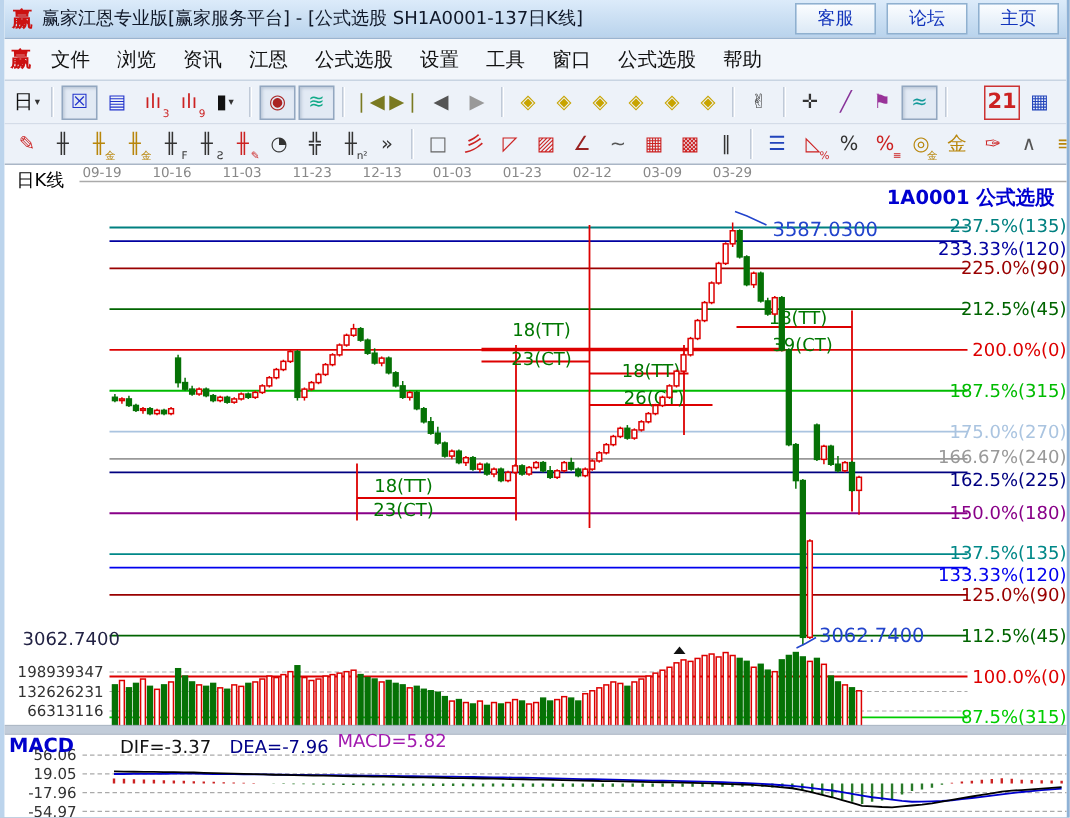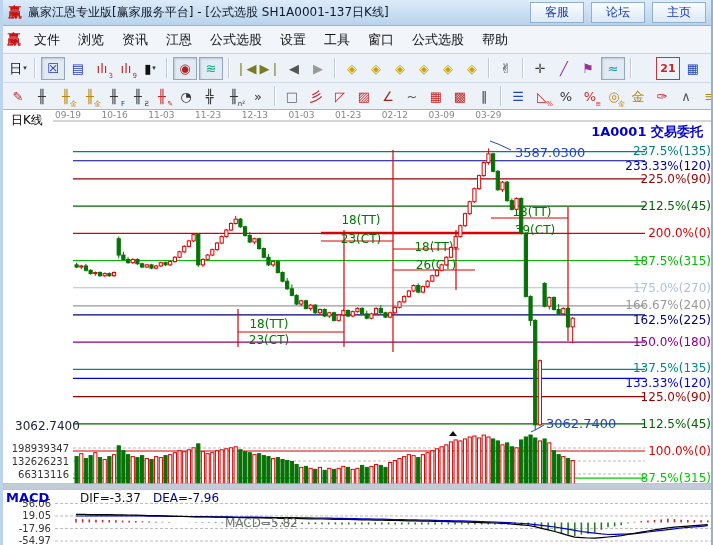--- a/index.html
+++ b/index.html
@@ -23,31 +23,31 @@
   
   .toolbar{position:absolute;left:0;right:0;display:flex;align-items:center;
     background:#edf2f9;padding:0 3px;box-sizing:border-box;}
   #toolbar1{top:54px;height:29px;border-bottom:1px solid #d4dce8;}
   #toolbar2{top:83px;height:27px;border-bottom:1px solid #aab6c6;}
   .tbtn{position:relative;min-width:22px;height:21px;display:flex;align-items:center;
     justify-content:center;font-size:13px;line-height:1;margin:0 1px;}
   .tbtn.pressed{border:1px solid #93a7c0;background:#e2eaf4;box-shadow:inset 1px 1px 2px #b9c6d6;}
   .tbtn .sub{position:absolute;right:0;bottom:-1px;font-size:7px;color:inherit;}
   .tbtn .drop{font-size:7px;color:#333;margin-left:1px;}
-  .tbtn.boxed{border:1px solid #cc3333;font-size:11px;font-weight:bold;margin-left:20px;}
+  .tbtn.boxed{border:1px solid #cc3333;font-size:14px;font-weight:bold;margin-left:20px;}
   .tsep{width:2px;height:20px;border-left:1px solid #c0cad8;border-right:1px solid #ffffff;margin:0 4px;}
   
   .ovl{position:absolute;white-space:nowrap;}
   .period-label{top:112px;left:8px;font-size:12px;color:#000;}
   .symbol-label{top:123px;right:8px;font-size:13px;font-weight:600;color:#0000d0;}
   .left-price{top:419px;left:12px;font-size:12px;color:#222244;}
   .macd-name{top:490px;left:3px;font-size:13px;font-weight:bold;color:#0000cc;}
   .macd-dif{top:491px;left:77px;font-size:12px;color:#111;}
   .macd-dea{top:491px;left:150px;font-size:12px;color:#000088;}
-  .macd-val{top:516px;left:222px;font-size:12px;color:#737373;}
+  .macd-val{top:487px;left:222px;font-size:12px;color:#a21caf;}
   svg text{font-family:"DejaVu Sans","Liberation Sans",sans-serif;}
 </style>
 </head>
 <body>
 
 <div class="screen">
 
   <div class="titlebar">
     <span class="logo">赢</span>
     <span class="title-text">赢家江恩专业版[赢家服务平台] - [公式选股  SH1A0001-137日K线]</span>
@@ -659,20 +659,20 @@
           <line x1="684.8000000000001" y1="522.4" x2="684.8000000000001" y2="520.0076715789473" stroke="#cc2222" stroke-width="1.6"></line>
           <line x1="691.45" y1="522.4" x2="691.45" y2="520.1493943859649" stroke="#cc2222" stroke-width="1.6"></line>
           <line x1="698.1" y1="522.4" x2="698.1" y2="520.2911171929825" stroke="#cc2222" stroke-width="1.6"></line>
           <line x1="704.75" y1="522.4" x2="704.75" y2="520.4328399999999" stroke="#cc2222" stroke-width="1.6"></line>
           <polyline points="73,516.0 79.65,516.0 86.3,515.9 92.95,515.9 99.6,515.9 106.25,515.9 112.9,515.8 119.55000000000001,515.8 126.2,515.8 132.85,515.9 139.5,516.0 146.15,516.1 152.8,516.1 159.45,516.2 166.10000000000002,516.3 172.75,516.3 179.4,516.4 186.05,516.5 192.7,516.6 199.35000000000002,516.6 206,516.7 212.65,516.8 219.3,516.8 225.95000000000002,516.9 232.60000000000002,517.0 239.25,517.1 245.9,517.1 252.55,517.2 259.20000000000005,517.3 265.85,517.4 272.5,517.5 279.15,517.6 285.8,517.6 292.45000000000005,517.7 299.1,517.8 305.75,517.9 312.4,518.0 319.05,518.1 325.70000000000005,518.2 332.35,518.3 339,518.4 345.65000000000003,518.5 352.3,518.6 358.95,518.8 365.6,518.9 372.25,519.1 378.90000000000003,519.2 385.55,519.4 392.20000000000005,519.5 398.85,519.6 405.5,519.8 412.15000000000003,519.9 418.8,520.1 425.45000000000005,520.2 432.1,520.4 438.75,520.5 445.40000000000003,520.6 452.05,520.8 458.70000000000005,520.9 465.35,521.1 472,521.3 478.65000000000003,521.5 485.3,521.8 491.95000000000005,522.0 498.6,522.3 505.25,522.6 511.90000000000003,523.0 518.55,523.5 525.2,523.9 531.85,524.6 538.5,525.4 545.1500000000001,526.2 551.8,527.0 558.45,528.1 565.1,529.2 571.75,530.4 578.4000000000001,531.5 585.0500000000001,532.3 591.7,533.1 598.35,533.9 605,534.5 611.65,534.4 618.3000000000001,534.2 624.95,534.0 631.6,533.6 638.25,532.8 644.9,532.0 651.5500000000001,531.2 658.2,530.4 664.85,529.6 671.5,528.8 678.15,528.0 684.8000000000001,527.4 691.45,526.8 698.1,526.3 704.75,525.7" fill="none" stroke="#0000cc" stroke-width="1.2"></polyline>
           <polyline points="73,514.3 79.65,514.4 86.3,514.5 92.95,514.6 99.6,514.6 106.25,514.7 112.9,514.8 119.55000000000001,514.9 126.2,515.0 132.85,515.2 139.5,515.4 146.15,515.6 152.8,515.7 159.45,515.9 166.10000000000002,516.1 172.75,516.3 179.4,516.5 186.05,516.6 192.7,516.8 199.35000000000002,516.9 206,517.0 212.65,517.1 219.3,517.2 225.95000000000002,517.4 232.60000000000002,517.5 239.25,517.6 245.9,517.7 252.55,517.8 259.20000000000005,517.9 265.85,518.1 272.5,518.2 279.15,518.3 285.8,518.4 292.45000000000005,518.5 299.1,518.7 305.75,518.8 312.4,518.9 319.05,519.0 325.70000000000005,519.1 332.35,519.3 339,519.4 345.65000000000003,519.5 352.3,519.7 358.95,519.8 365.6,519.9 372.25,520.1 378.90000000000003,520.2 385.55,520.4 392.20000000000005,520.5 398.85,520.7 405.5,520.8 412.15000000000003,520.9 418.8,521.1 425.45000000000005,521.2 432.1,521.4 438.75,521.5 445.40000000000003,521.6 452.05,521.8 458.70000000000005,521.9 465.35,522.1 472,522.3 478.65000000000003,522.6 485.3,522.8 491.95000000000005,523.0 498.6,523.3 505.25,523.7 511.90000000000003,524.3 518.55,524.9 525.2,525.5 531.85,526.7 538.5,528.3 545.1500000000001,529.9 551.8,531.5 558.45,533.4 565.1,535.3 571.75,537.2 578.4000000000001,537.6 585.0500000000001,538.0 591.7,538.2 598.35,537.6 605,537.0 611.65,536.4 618.3000000000001,535.6 624.95,534.4 631.6,533.3 638.25,532.1 644.9,531.0 651.5500000000001,529.9 658.2,528.9 664.85,527.8 671.5,527.1 678.15,526.7 684.8000000000001,526.2 691.45,525.7 698.1,525.2 704.75,524.7" fill="none" stroke="#000000" stroke-width="1.2"></polyline>
         </g>
       </svg></div>
 
   <div class="ovl period-label">日K线</div>
-  <div class="ovl symbol-label">1A0001  交易委托</div>
+  <div class="ovl symbol-label">1A0001  公式选股</div>
   <div class="ovl left-price">3062.7400</div>
   <div class="ovl macd-name">MACD</div>
   <div class="ovl macd-dif">DIF=-3.37</div>
   <div class="ovl macd-dea">DEA=-7.96</div>
   <div class="ovl macd-val">MACD=5.82</div>
 
 </div>
 
 </body></html>

